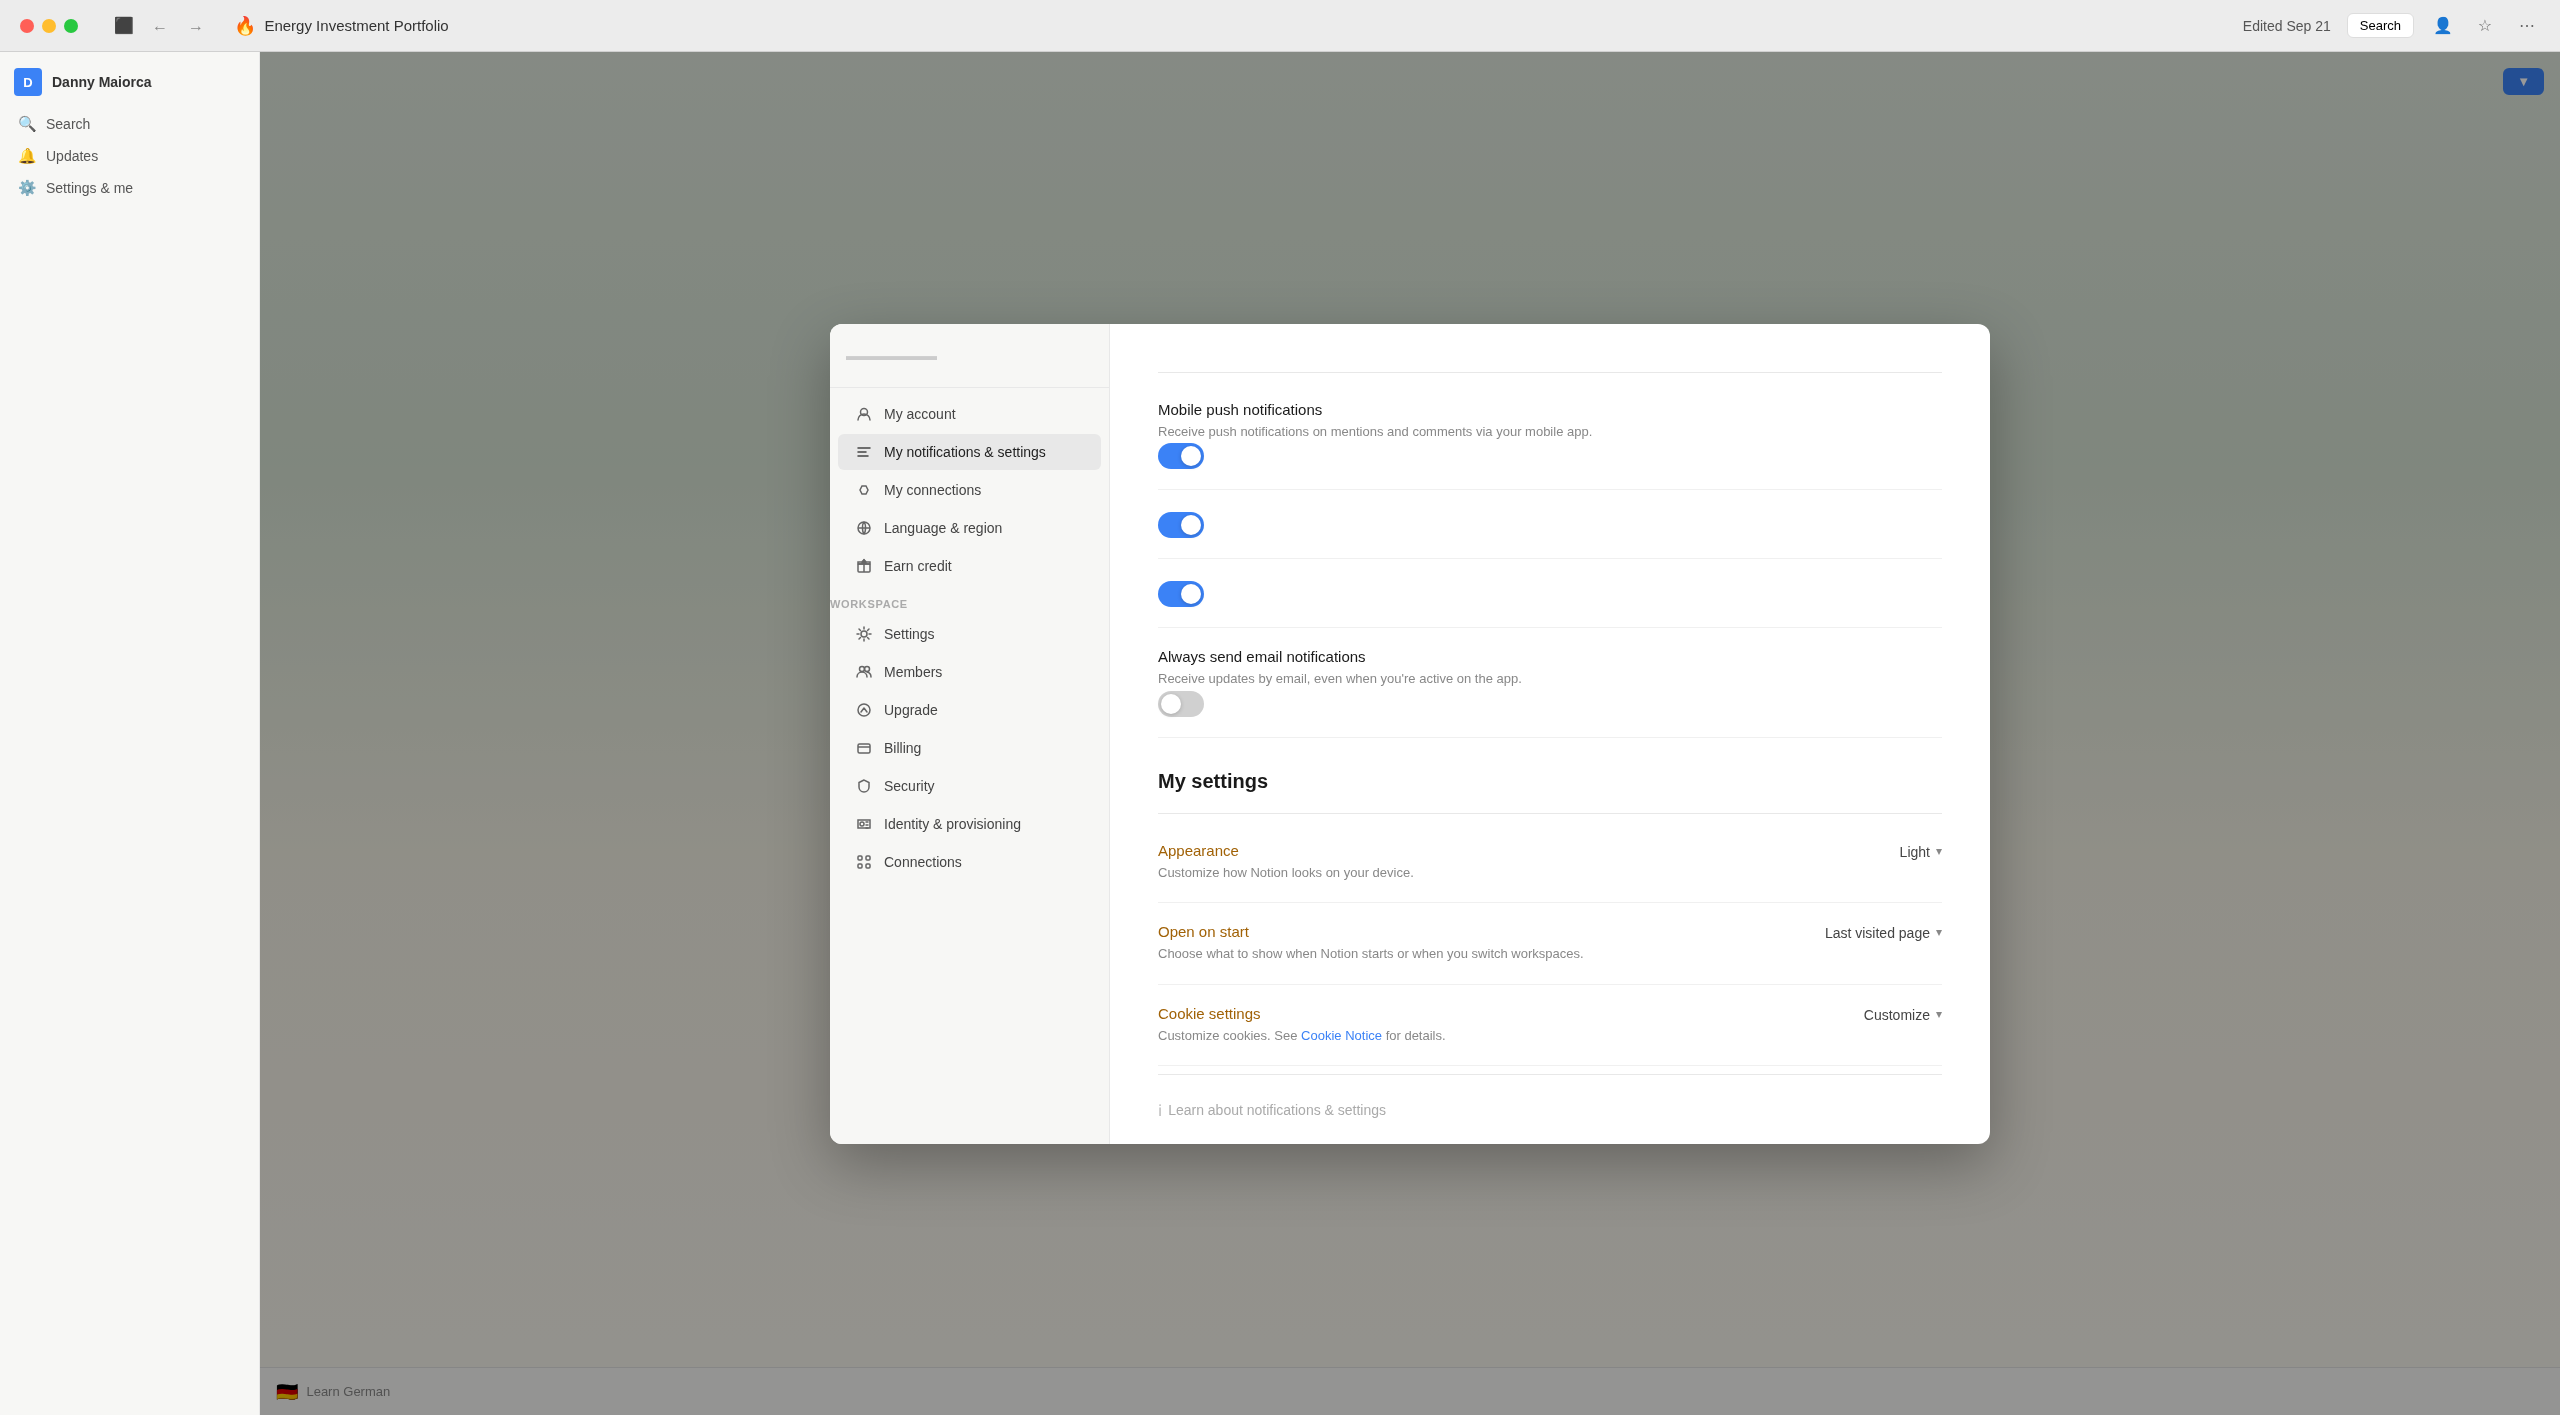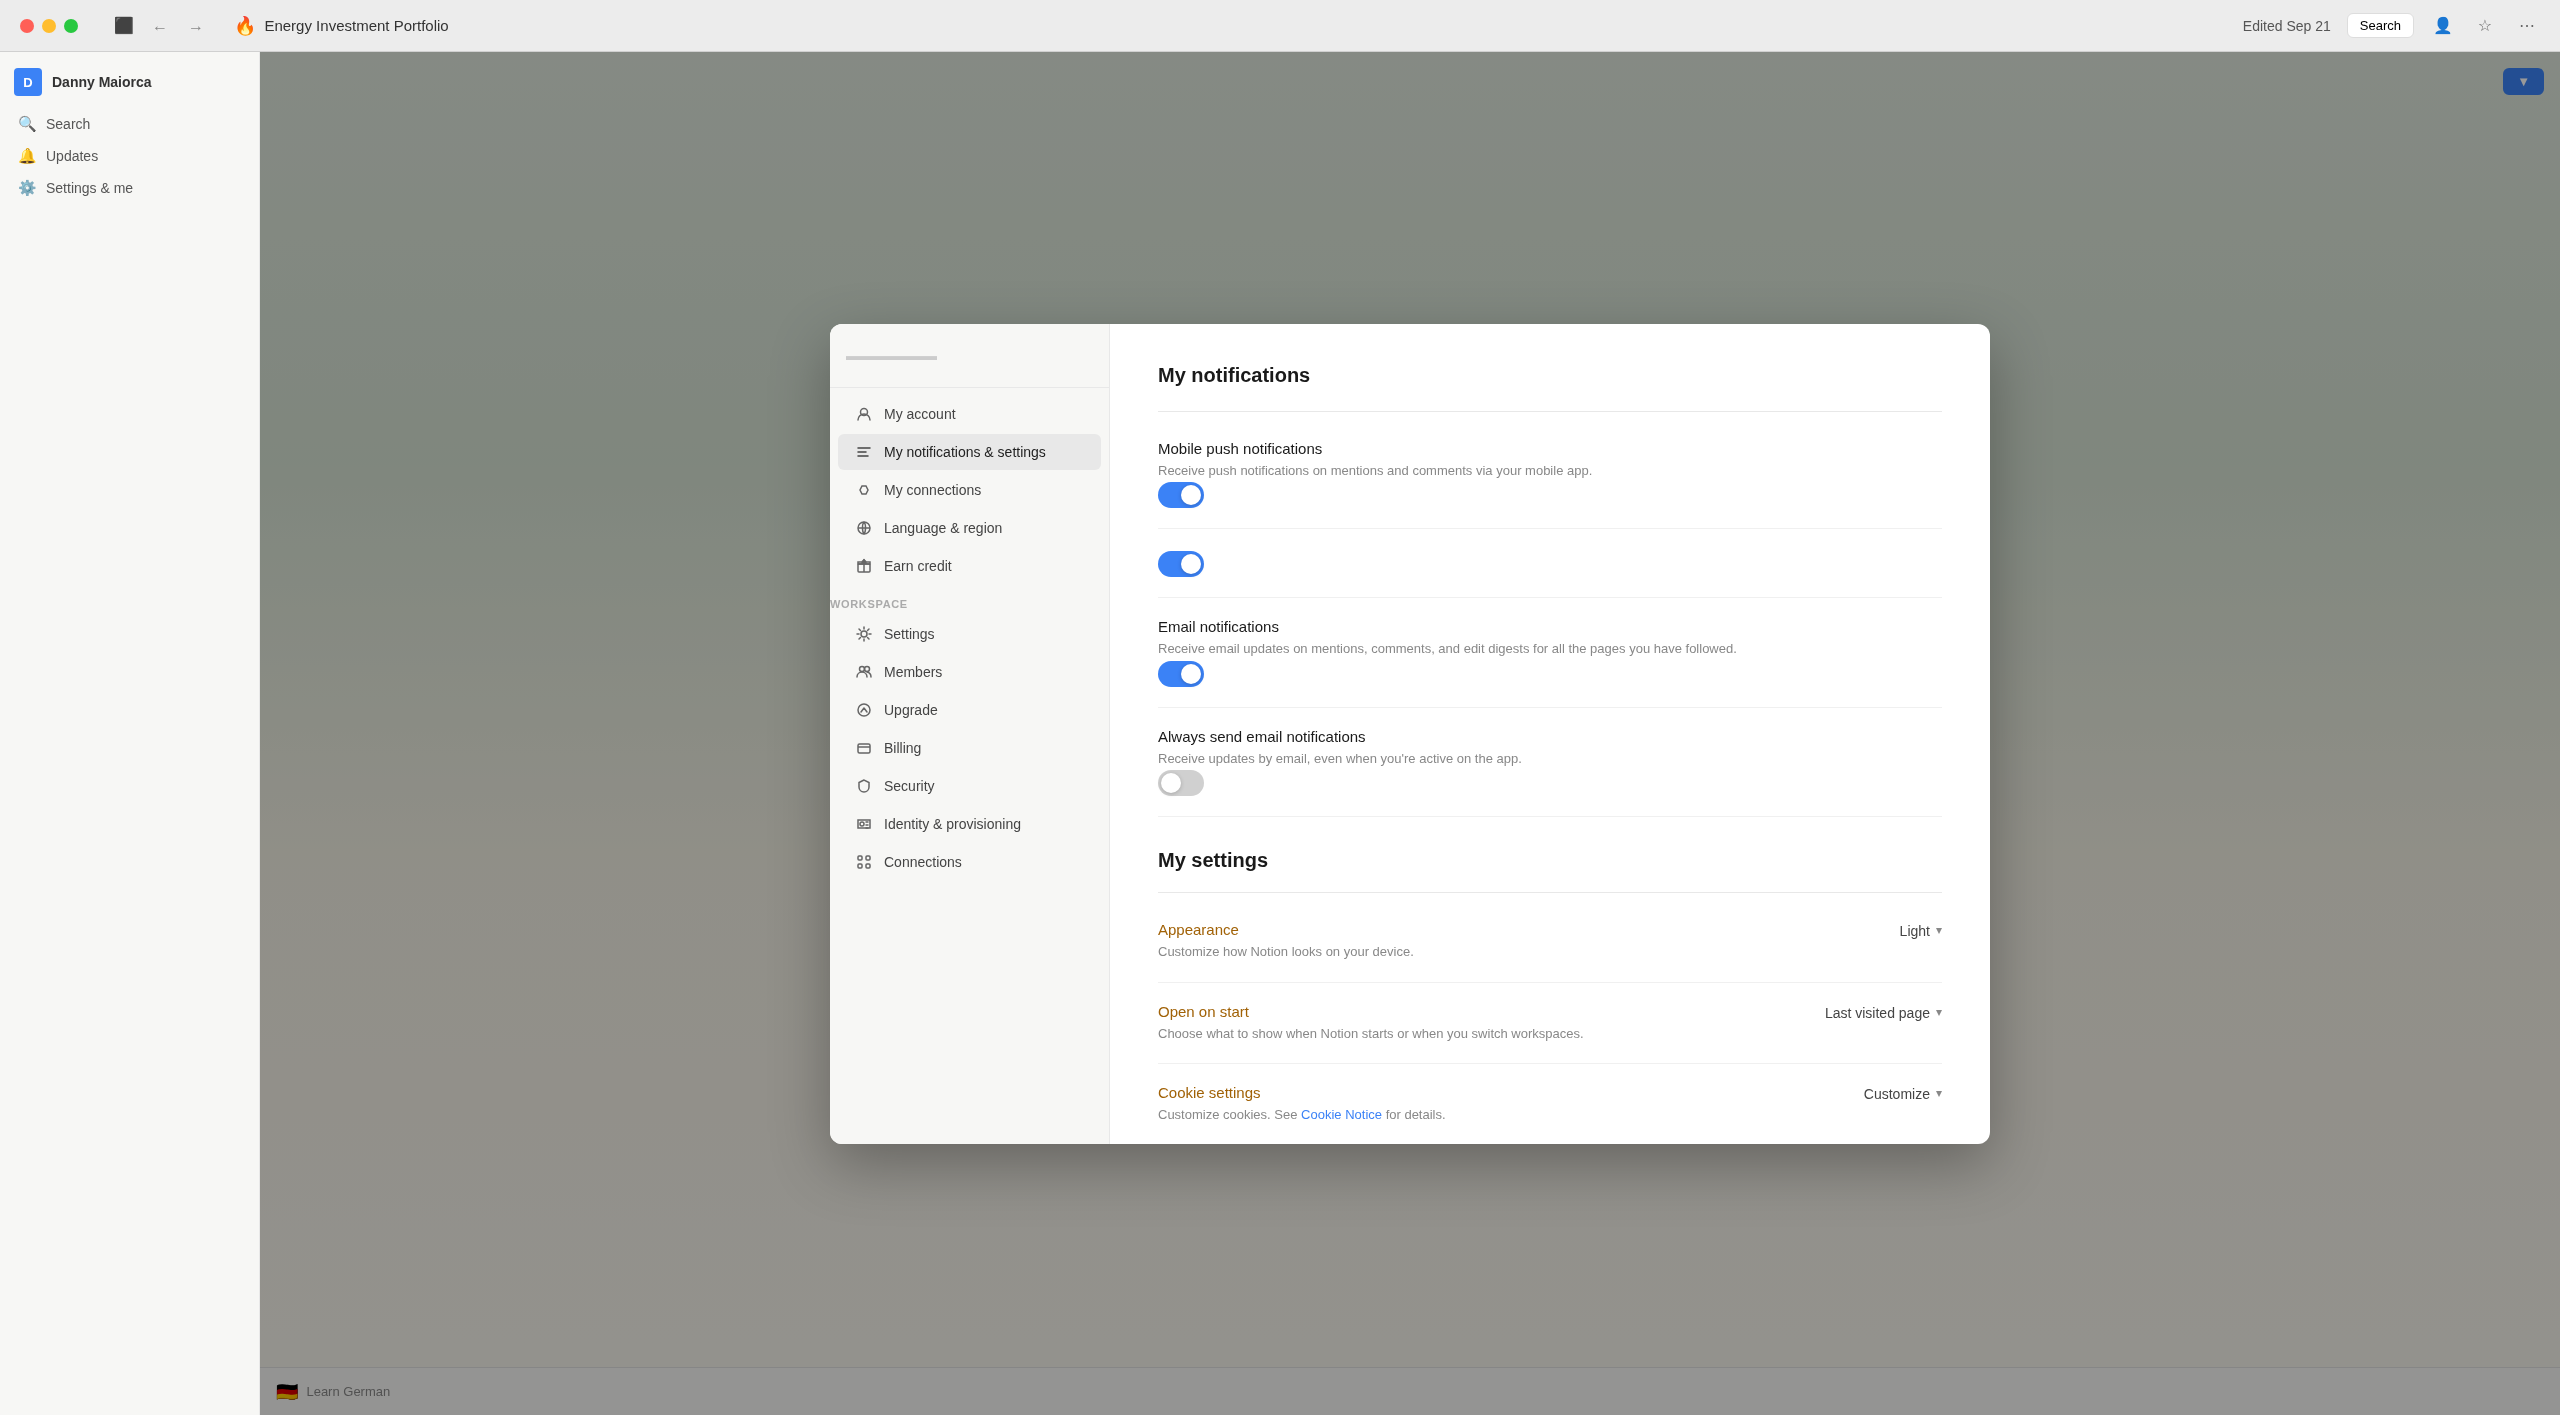--- a/index.html
+++ b/index.html
@@ -637,45 +637,40 @@
                 <rect x="2" y="10" width="4" height="4" rx="1" stroke="#666" stroke-width="1.5"></rect>
                 <rect x="10" y="10" width="4" height="4" rx="1" stroke="#666" stroke-width="1.5"></rect>
               </svg>
             </div>
             <span>Connections</span>
           </div>
         </div>
 
         <div class="modal-content">
 
-          <div class="modal-section-title">My notifications</div>
 
           <hr class="divider">
 
           <div class="notification-row">
             <div class="notif-text">
               <div class="notif-label">Mobile push notifications</div>
               <div class="notif-desc">Receive push notifications on mentions and comments via your mobile app.</div>
             </div>
             <div class="toggle on">
               <div class="toggle-thumb"></div>
             </div>
           </div>
 
           <div class="notification-row">
             <div class="toggle on">
               <div class="toggle-thumb"></div>
             </div>
           </div>
 
           <div class="notification-row">
-            <div class="notif-text">
-              <div class="notif-label">Email notifications</div>
-              <div class="notif-desc">Receive email updates on mentions, comments, and edit digests for all the pages you have followed.</div>
-            </div>
             <div class="toggle on">
               <div class="toggle-thumb"></div>
             </div>
           </div>
 
           <div class="notification-row">
             <div class="notif-text">
               <div class="notif-label">Always send email notifications</div>
               <div class="notif-desc">Receive updates by email, even when you're active on the app.</div>
             </div>

